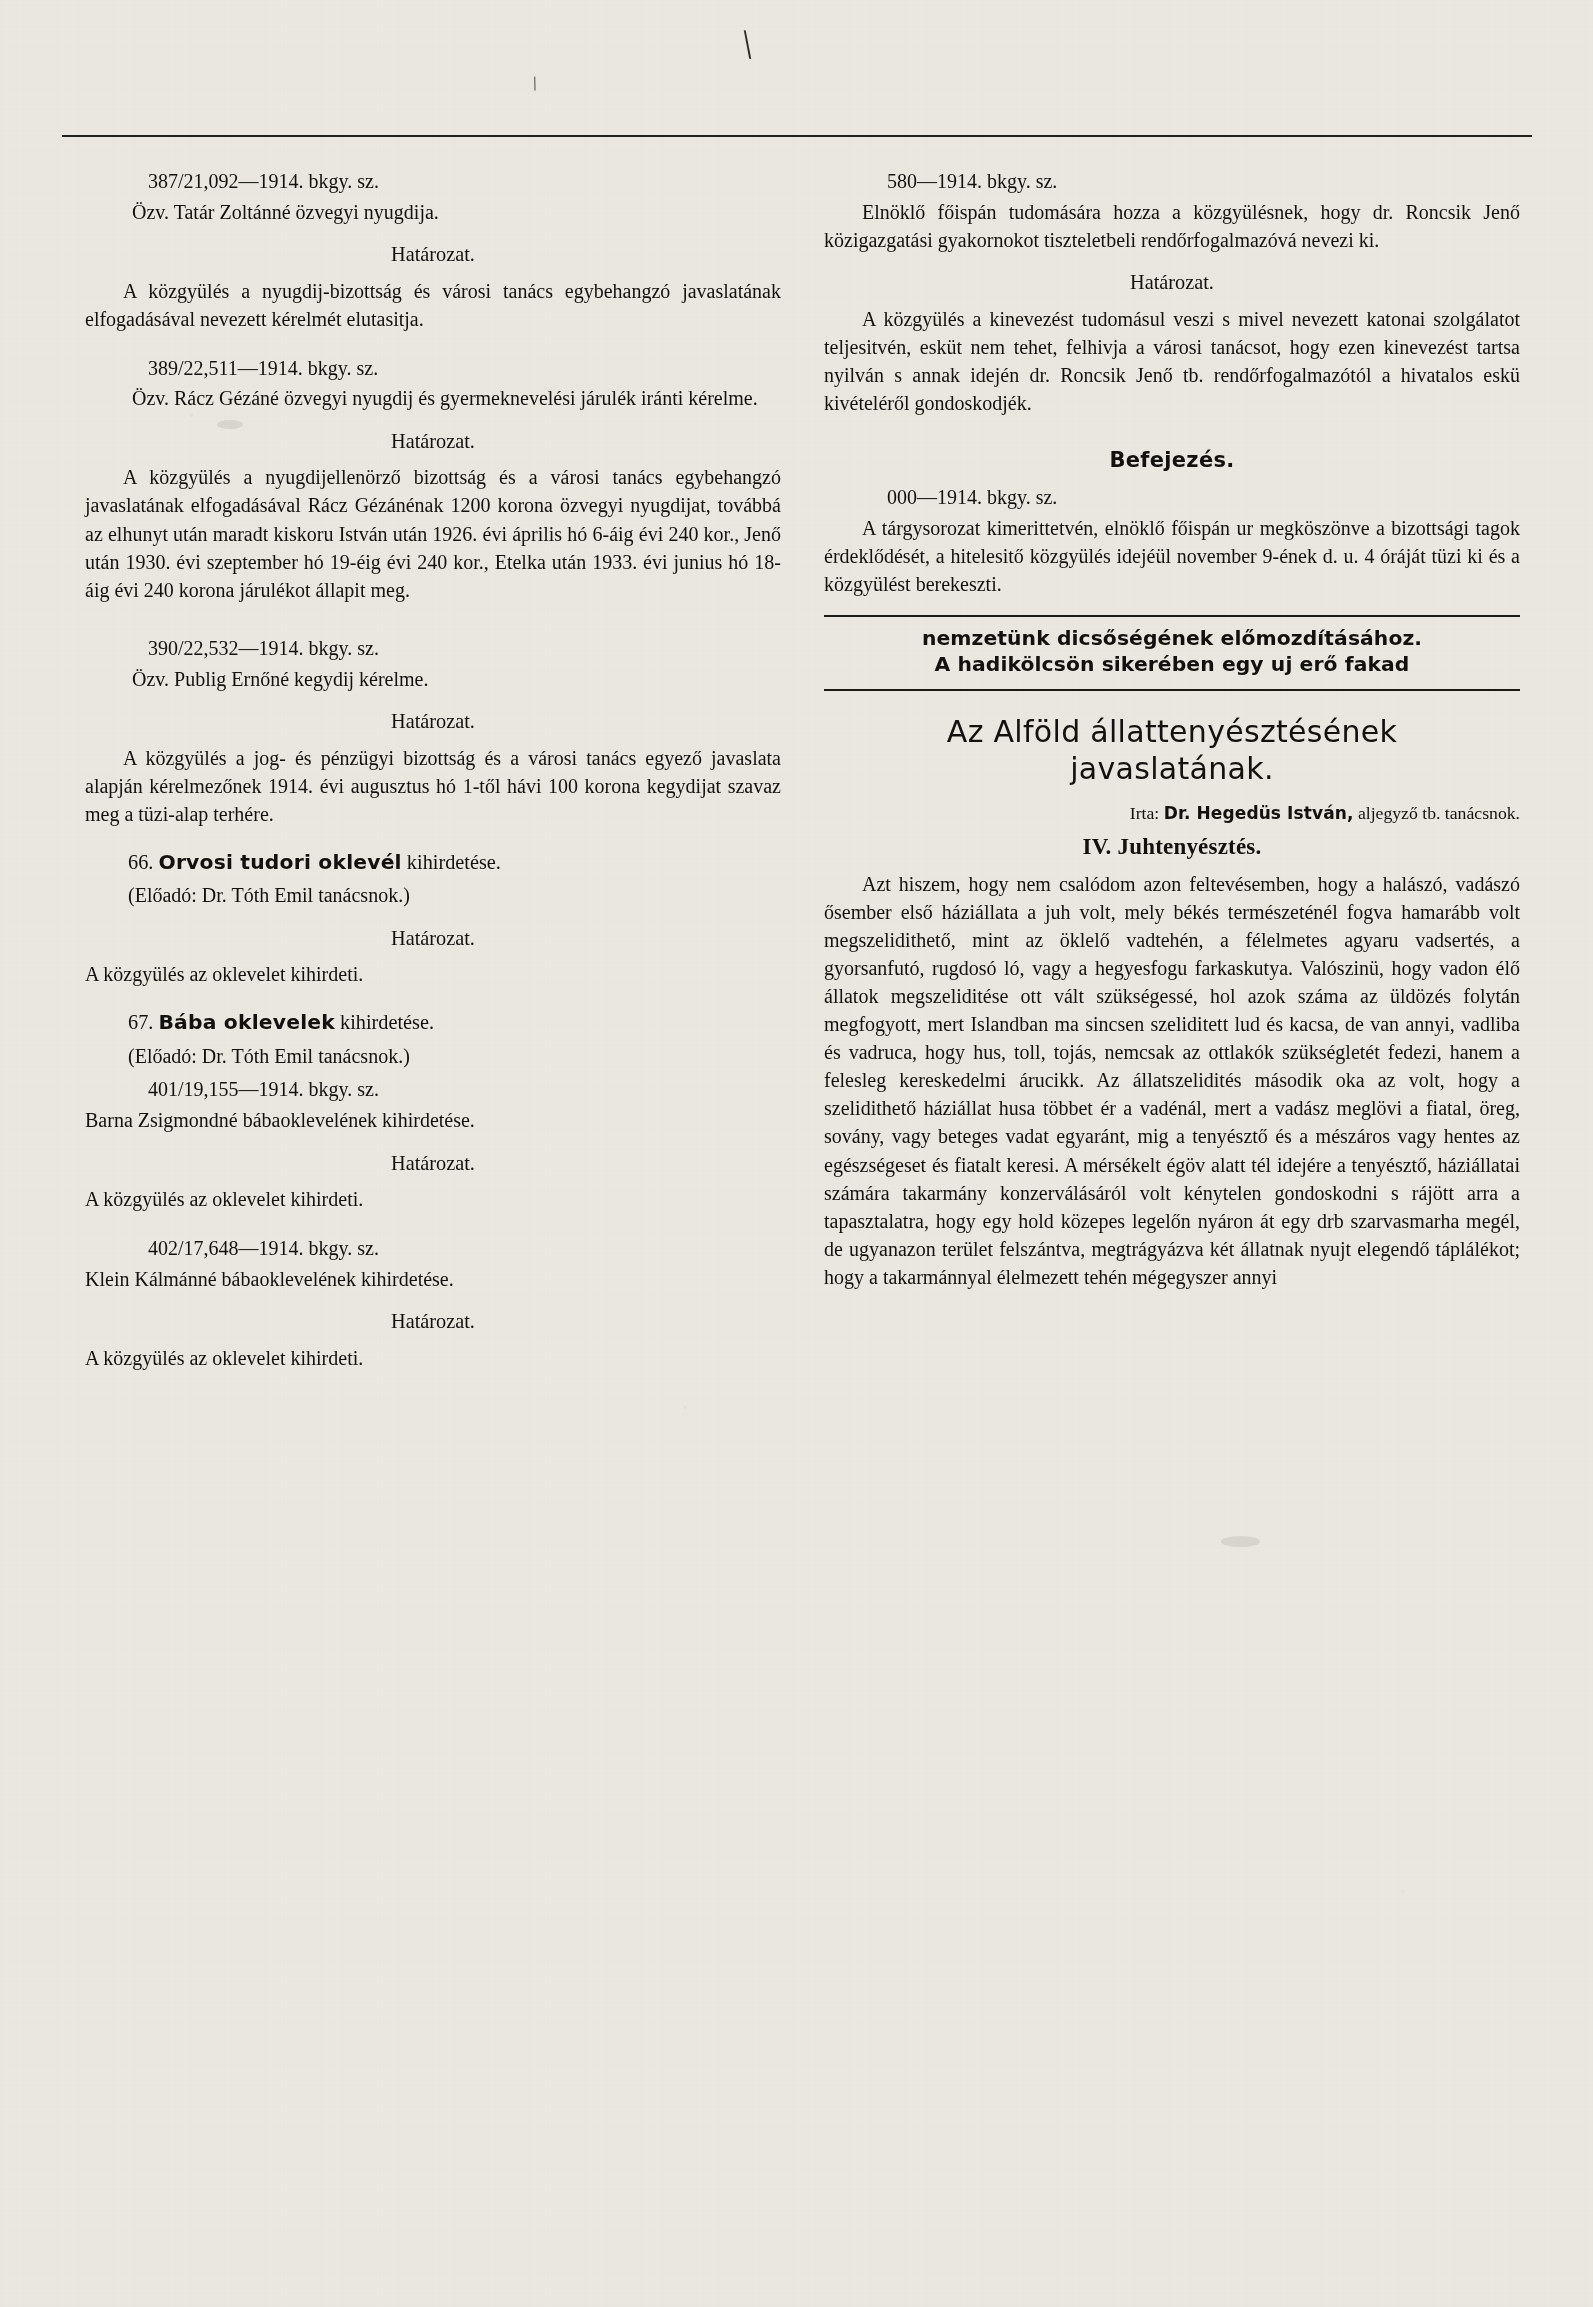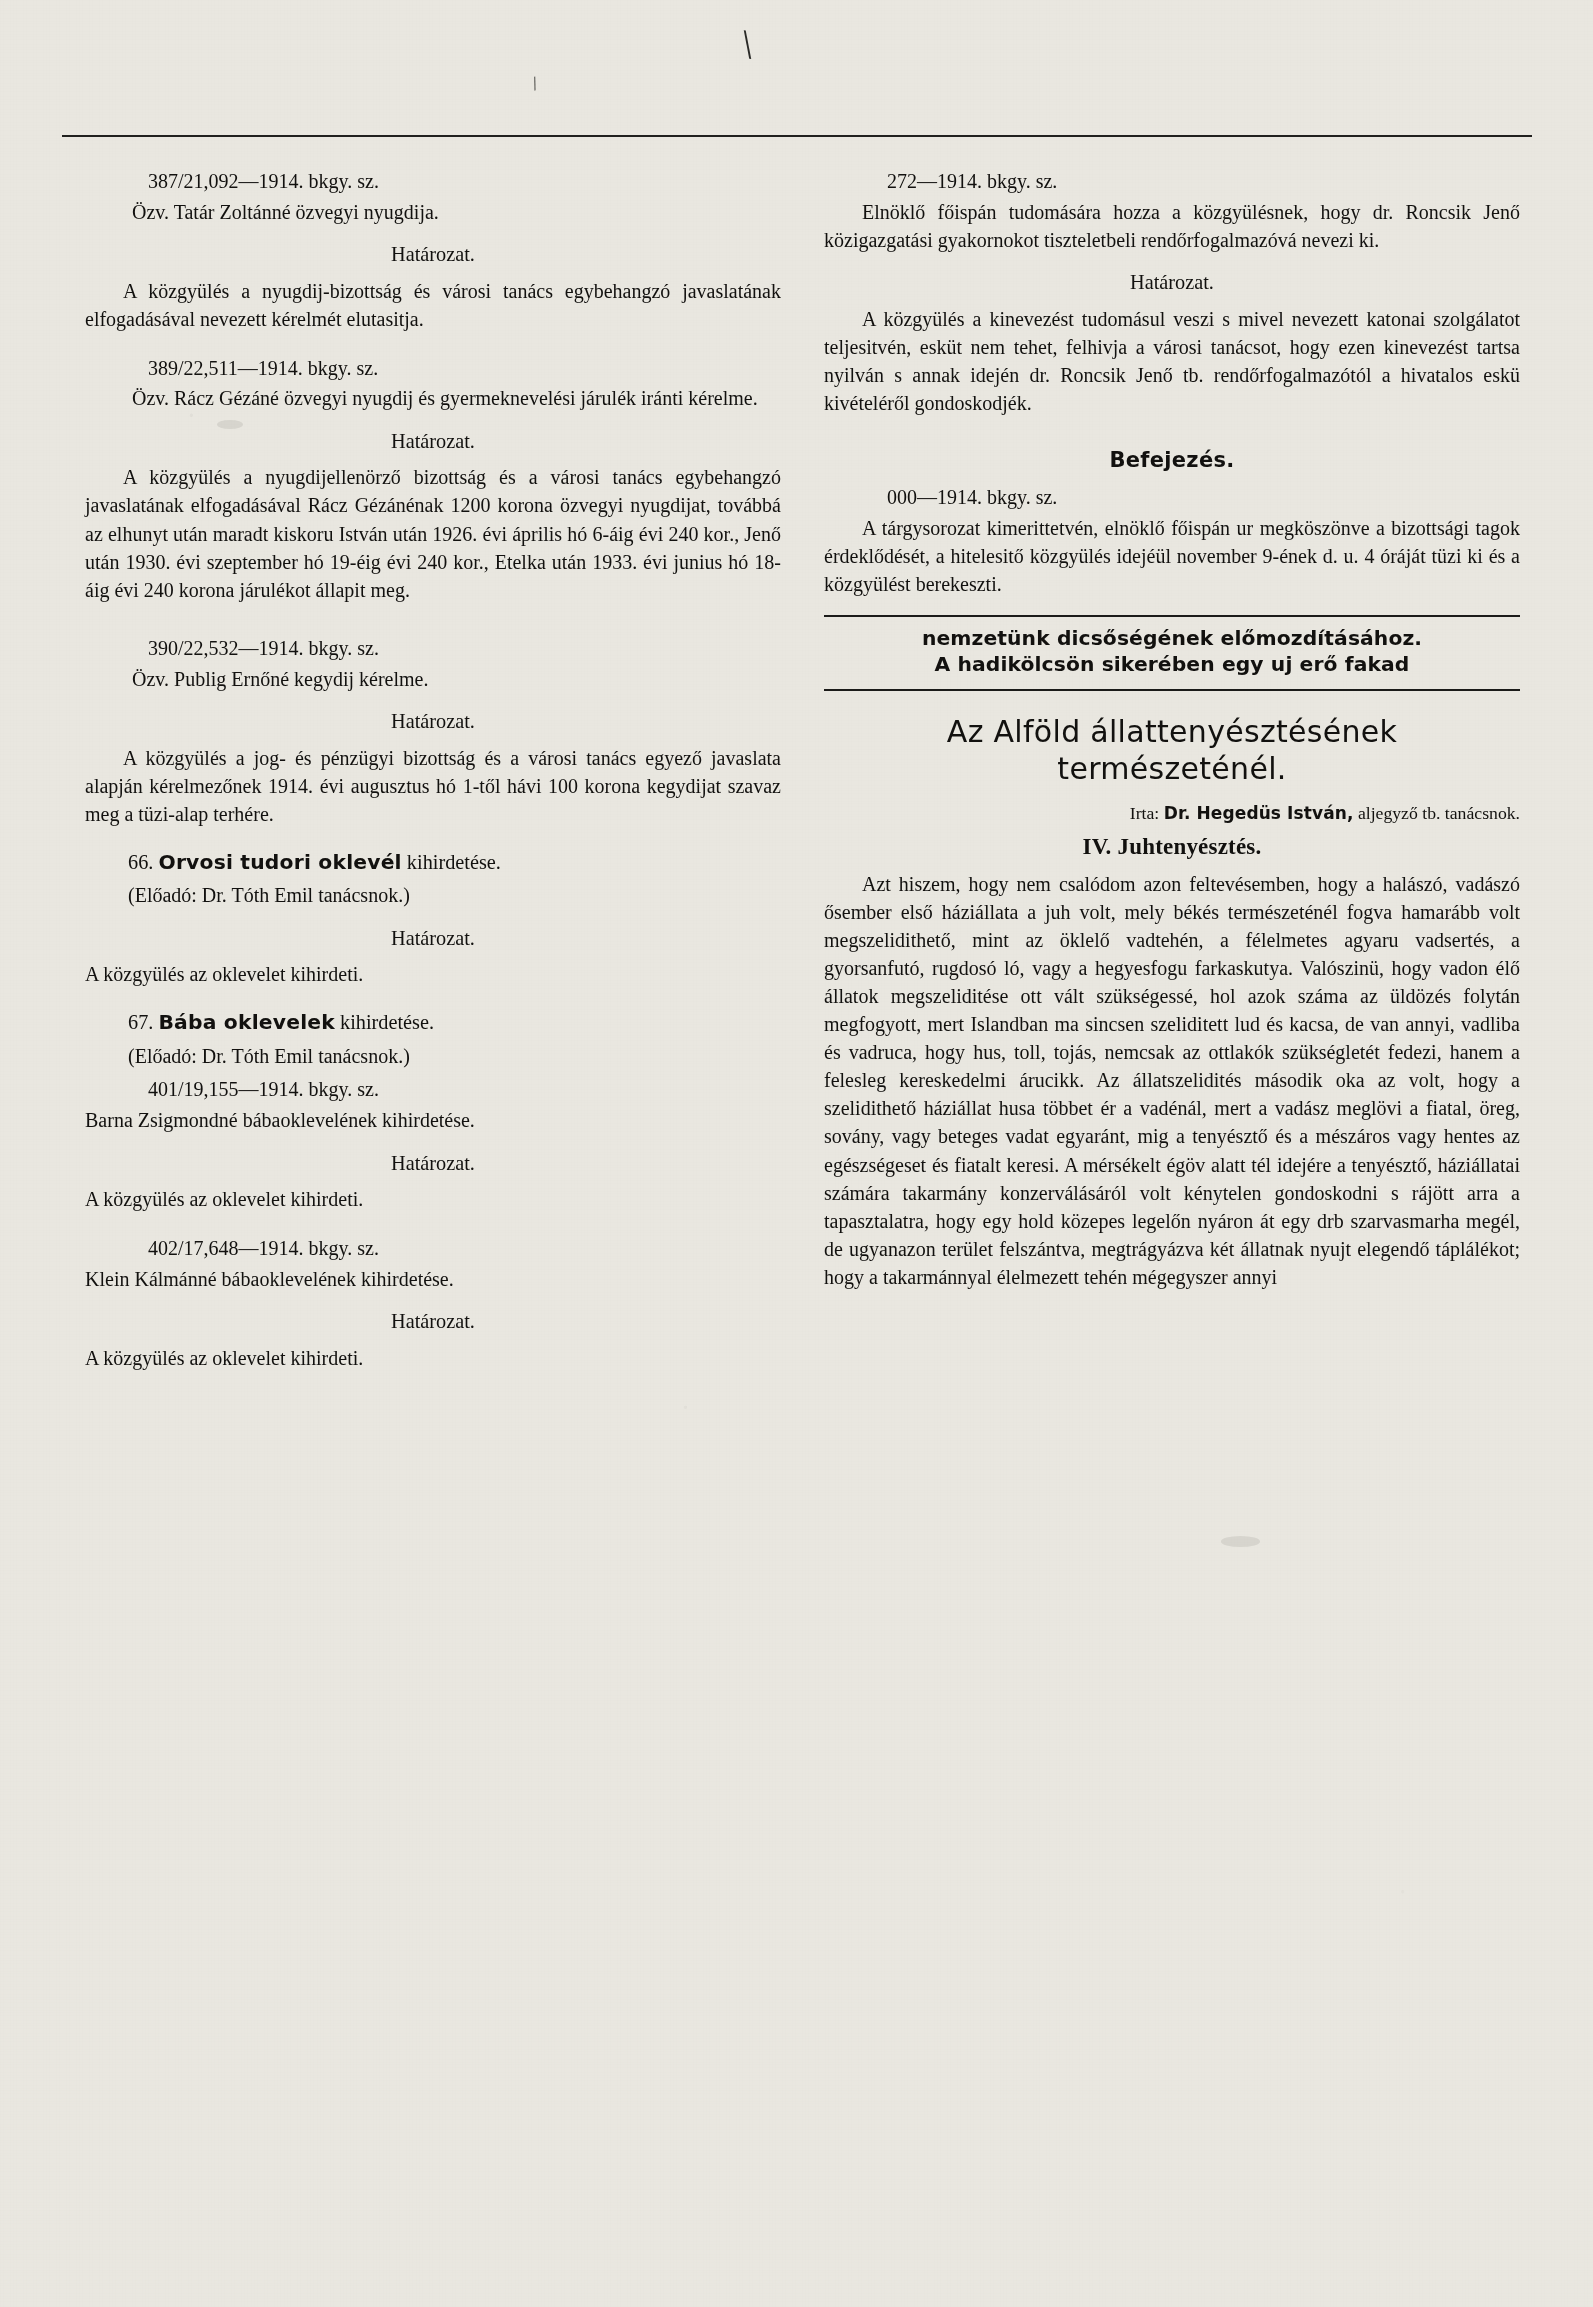--- a/index.html
+++ b/index.html
@@ -271,42 +271,42 @@
       <p class="body-p-noindent">Klein Kálmánné bábaoklevelének kihirdetése.</p>
       <p class="decision">Határozat.</p>
       <p class="body-p-noindent">A közgyülés az oklevelet kihirdeti.</p>
     </div>
 
   </div>
 
   <div class="col col-right">
 
     <div class="blk">
-      <p class="ref">272—1914. bkgy. sz.</p>
+      <p class="ref">580—1914. bkgy. sz.</p>
       <p class="body-p">Elnöklő főispán tudomására hozza a közgyülésnek, hogy dr. Roncsik Jenő közigazgatási gyakornokot tiszteletbeli rendőrfogalmazóvá nevezi ki.</p>
       <p class="decision">Határozat.</p>
       <p class="body-p">A közgyülés a kinevezést tudomásul veszi s mivel nevezett katonai szolgálatot teljesitvén, esküt nem tehet, felhivja a városi tanácsot, hogy ezen kinevezést tartsa nyilván s annak idején dr. Roncsik Jenő tb. rendőrfogalmazótól a hivatalos eskü kivételéről gondoskodjék.</p>
     </div>
 
     <div class="spacer-sm"></div>
 
     <div class="blk">
       <p class="sect-close">Befejezés.</p>
       <p class="ref">000—1914. bkgy. sz.</p>
       <p class="body-p">A tárgysorozat kimerittetvén, elnöklő főispán ur megköszönve a bizottsági tagok érdeklődését, a hitelesitő közgyülés idejéül november 9-ének d. u. 4 óráját tüzi ki és a közgyülést berekeszti.</p>
     </div>
 
     <div class="banner">
       <div>nemzetünk dicsőségének előmozdításához.</div>
       <div>A hadikölcsön sikerében egy uj erő fakad</div>
     </div>
 
     <div class="art-title">
       <div>Az Alföld állattenyésztésének</div>
-      <div>természeténél.</div>
+      <div>javaslatának.</div>
     </div>
 
     <p class="art-byline"><span>Irta: </span><b>Dr. Hegedüs István,</b><span> aljegyző tb. tanácsnok.</span></p>
 
     <p class="art-sub"><b>IV.  Juhtenyésztés.</b></p>
 
     <p class="body-p">Azt hiszem, hogy nem csalódom azon feltevésemben, hogy a halászó, vadászó ősember első háziállata a juh volt, mely békés természeténél fogva hamarább volt megszelidithető, mint az öklelő vadtehén, a félelmetes agyaru vadsertés, a gyorsanfutó, rugdosó ló, vagy a hegyesfogu farkaskutya. Valószinü, hogy vadon élő állatok megszeliditése ott vált szükségessé, hol azok száma az üldözés folytán megfogyott, mert Islandban ma sincsen szeliditett lud és kacsa, de van annyi, vadliba és vadruca, hogy hus, toll, tojás, nemcsak az ottlakók szükségletét fedezi, hanem a felesleg kereskedelmi árucikk. Az állatszelidités második oka az volt, hogy a szelidithető háziállat husa többet ér a vadénál, mert a vadász meglövi a fiatal, öreg, sovány, vagy beteges vadat egyaránt, mig a tenyésztő és a mészáros vagy hentes az egészségeset és fiatalt keresi. A mérsékelt égöv alatt tél idejére a tenyésztő, háziállatai számára takarmány konzerválásáról volt kénytelen gondoskodni s rájött arra a tapasztalatra, hogy egy hold közepes legelőn nyáron át egy drb szarvasmarha megél, de ugyanazon terület felszántva, megtrágyázva két állatnak nyujt elegendő táplálékot; hogy a takarmánnyal élelmezett tehén mégegyszer annyi</p>
 
   </div>
 </div>

